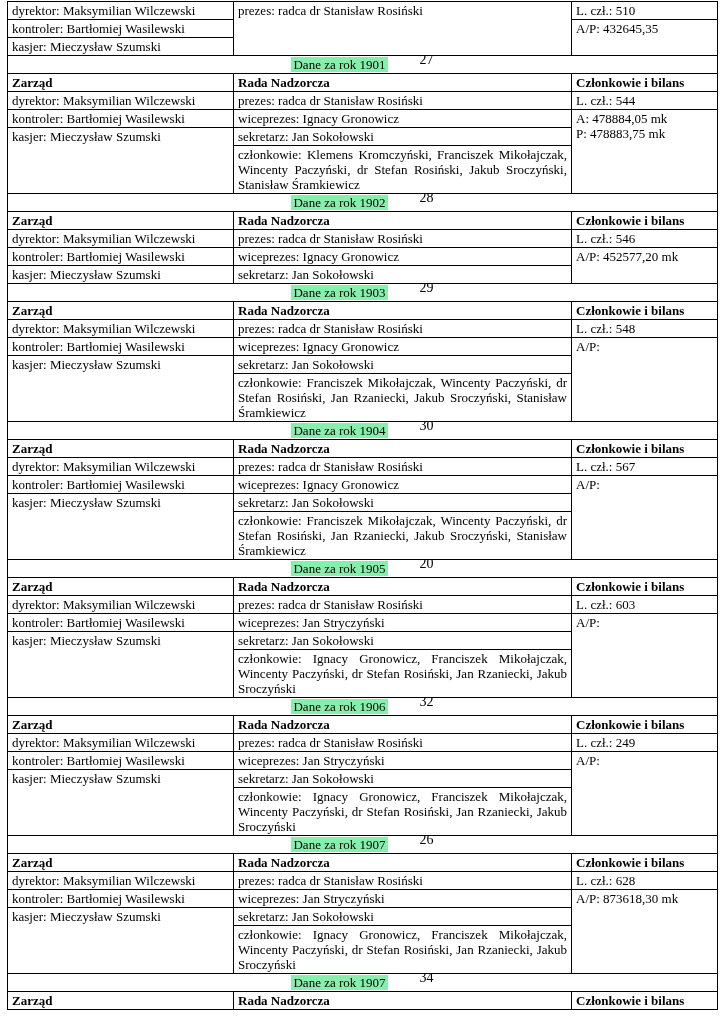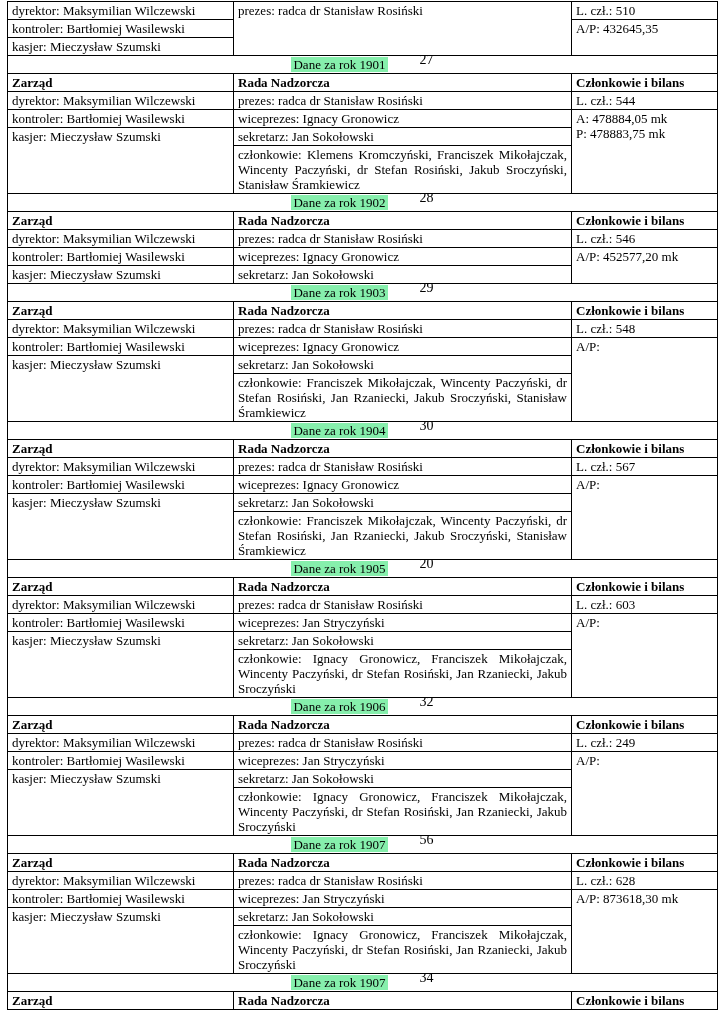--- a/index.html
+++ b/index.html
@@ -204,21 +204,21 @@
     </tr>
     <tr>
       <td rowspan="2">kasjer: Mieczysław Szumski</td>
       <td>sekretarz: Jan Sokołowski</td>
     </tr>
     <tr>
       <td class="members">członkowie: Ignacy Gronowicz, Franciszek Mikołajczak, Wincenty Paczyński, dr Stefan Rosiński, Jan Rzaniecki, Jakub Sroczyński</td>
     </tr>
 
     <tr>
-      <td colspan="3" class="yearcell"><span class="yt">Dane za rok 1907</span><sup>56</sup></td>
+      <td colspan="3" class="yearcell"><span class="yt">Dane za rok 1907</span><sup>26</sup></td>
     </tr>
     <tr>
       <th>Zarząd</th>
       <th>Rada Nadzorcza</th>
       <th>Członkowie i bilans</th>
     </tr>
     <tr>
       <td>dyrektor: Maksymilian Wilczewski</td>
       <td>prezes: radca dr Stanisław Rosiński</td>
       <td>L. czł.: 628</td>

